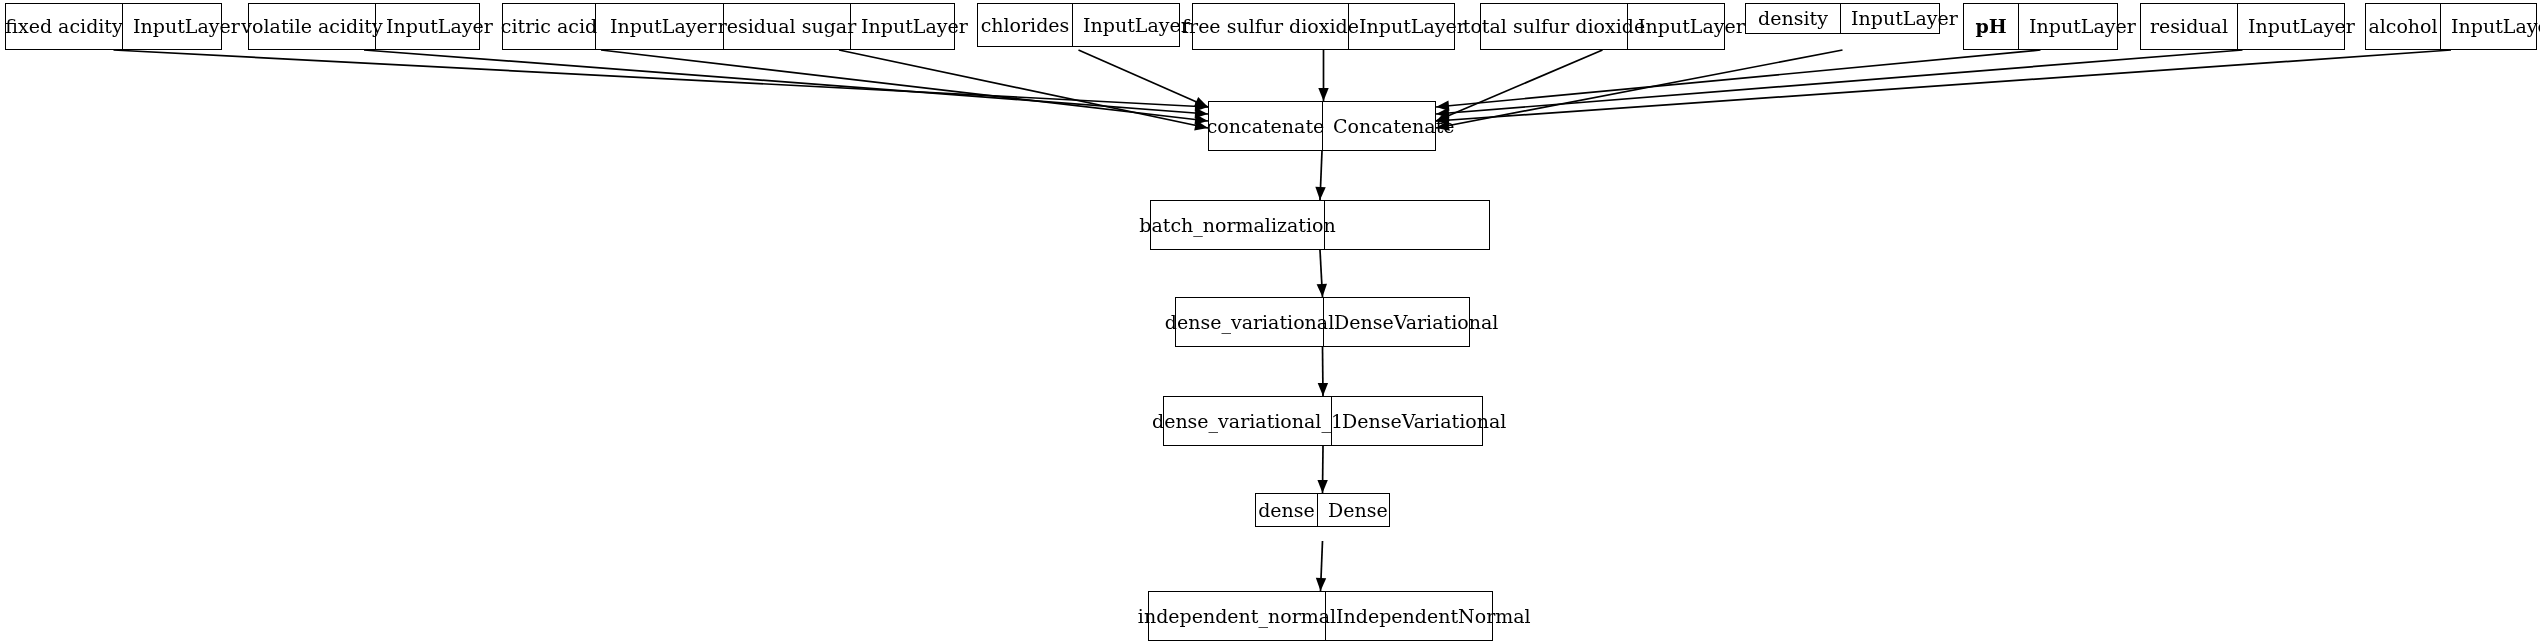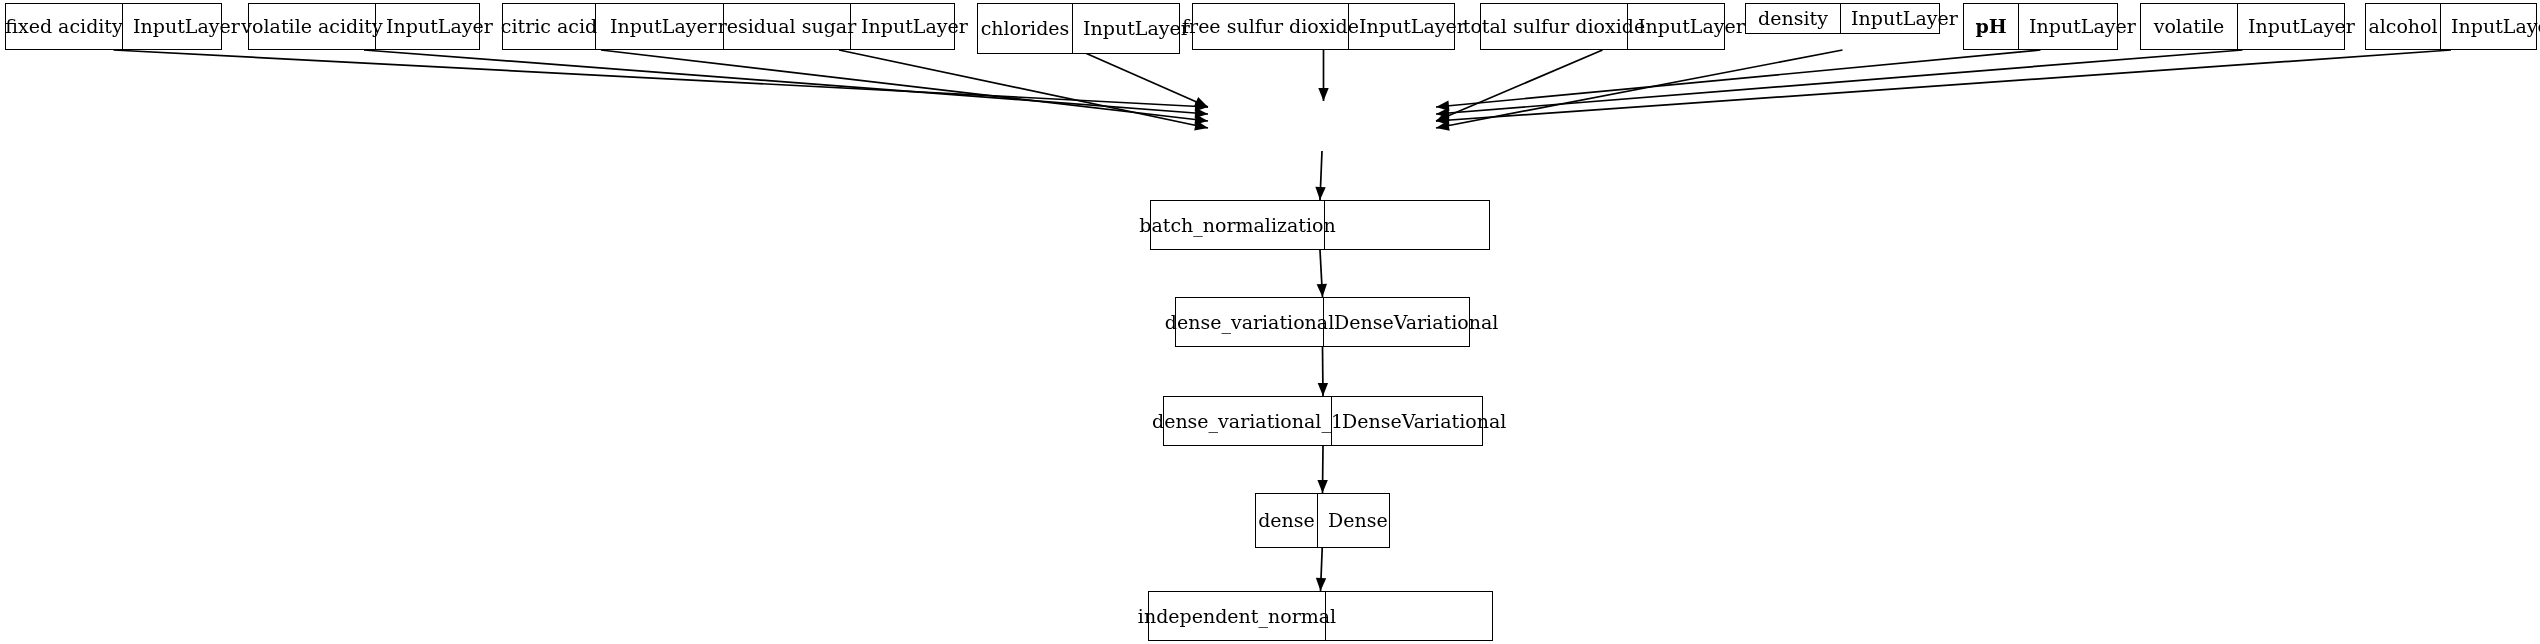--- a/index.html
+++ b/index.html
@@ -84,59 +84,64 @@
       <div class="cell right" style="flex: 1 1 auto;">InputLayer</div>
     </div>
     <div class="node" style="left: 502px; top: 3px; width: 230px; height: 47px;">
       <div class="cell left" style="width: 93px; flex: 0 0 93px;">citric acid</div>
       <div class="cell right" style="flex: 1 1 auto;">InputLayer</div>
     </div>
     <div class="node" style="left: 723px; top: 3px; width: 232px; height: 47px;">
       <div class="cell left" style="width: 127px; flex: 0 0 127px;">residual sugar</div>
       <div class="cell right" style="flex: 1 1 auto;">InputLayer</div>
     </div>
-    <div class="node" style="left: 977px; top: 3px; width: 203px; height: 51px;">
+    <div class="node" style="left: 977px; top: 3px; width: 203px; height: 44px;">
       <div class="cell left" style="width: 95px; flex: 0 0 95px;">chlorides</div>
       <div class="cell right" style="flex: 1 1 auto;">InputLayer</div>
     </div>
     <div class="node" style="left: 1192px; top: 3px; width: 263px; height: 47px;">
       <div class="cell left" style="width: 156px; flex: 0 0 156px;">free sulfur dioxide</div>
       <div class="cell right" style="flex: 1 1 auto;">InputLayer</div>
     </div>
     <div class="node" style="left: 1480px; top: 3px; width: 245px; height: 47px;">
       <div class="cell left" style="width: 147px; flex: 0 0 147px;">total sulfur dioxide</div>
       <div class="cell right" style="flex: 1 1 auto;">InputLayer</div>
     </div>
     <div class="node" style="left: 1745px; top: 3px; width: 195px; height: 31px;">
       <div class="cell left" style="width: 95px; flex: 0 0 95px;">density</div>
       <div class="cell right" style="flex: 1 1 auto;">InputLayer</div>
     </div>
     <div class="node" style="left: 1963px; top: 3px; width: 155px; height: 47px;">
       <div class="cell left" style="width: 55px; flex: 0 0 55px; font-weight: bold;">pH</div>
       <div class="cell right" style="flex: 1 1 auto;">InputLayer</div>
     </div>
     <div class="node" style="left: 2140px; top: 3px; width: 205px; height: 47px;">
-      <div class="cell left" style="width: 97px; flex: 0 0 97px;">volatile</div>
+      <div class="cell left" style="width: 97px; flex: 0 0 97px;">residual</div>
       <div class="cell right" style="flex: 1 1 auto;">InputLayer</div>
     </div>
     <div class="node" style="left: 2365px; top: 3px; width: 172px; height: 47px;">
       <div class="cell left" style="width: 75px; flex: 0 0 75px;">alcohol</div>
       <div class="cell right" style="flex: 1 1 auto;">InputLayer</div>
+    </div>
+    <div class="node" style="left: 1208px; top: 101px; width: 228px; height: 50px;">
+      <div class="cell left" style="width: 114px; flex: 0 0 114px;">concatenate</div>
+      <div class="cell right" style="flex: 1 1 auto;">Concatenate</div>
     </div>
     <div class="node" style="left: 1150px; top: 200px; width: 340px; height: 50px;">
       <div class="cell left" style="width: 174px; flex: 0 0 174px;">batch_normalization</div>
     </div>
     <div class="node" style="left: 1175px; top: 297px; width: 295px; height: 50px;">
       <div class="cell left" style="width: 148px; flex: 0 0 148px;">dense_variational</div>
       <div class="cell right" style="flex: 1 1 auto;">DenseVariational</div>
     </div>
     <div class="node" style="left: 1163px; top: 396px; width: 320px; height: 50px;">
       <div class="cell left" style="width: 168px; flex: 0 0 168px;">dense_variational_1</div>
       <div class="cell right" style="flex: 1 1 auto;">DenseVariational</div>
     </div>
-    <div class="node" style="left: 1255px; top: 493px; width: 135px; height: 55px;">
+    <div class="node" style="left: 1255px; top: 493px; width: 135px; height: 34px;">
       <div class="cell left" style="width: 62px; flex: 0 0 62px;">dense</div>
       <div class="cell right" style="flex: 1 1 auto;">Dense</div>
     </div>
     <div class="node" style="left: 1148px; top: 591px; width: 345px; height: 50px;">
       <div class="cell left" style="width: 177px; flex: 0 0 177px;">independent_normal</div>
+      <div class="cell right" style="flex: 1 1 auto;">IndependentNormal</div>
     </div>
   </div>
 
 </body></html>

